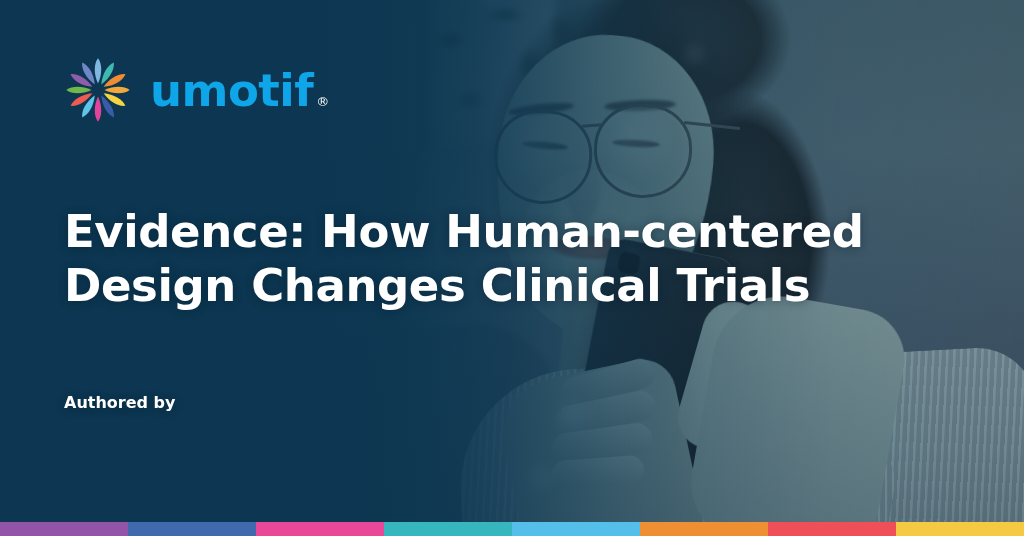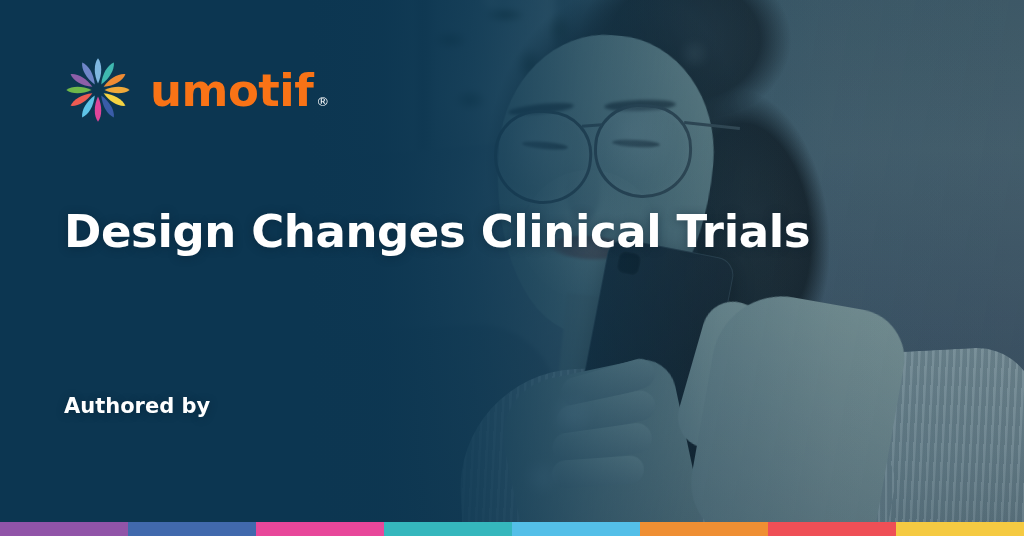--- a/index.html
+++ b/index.html
@@ -379,21 +379,21 @@
   .rosette {
     width: 72px; height: 72px;
     display: block;
   }
   .wordmark {
     display: flex;
     align-items: flex-end;
     gap: 3px;
   }
   .wordmark-text {
-    color: #f97316;
+    color: #0ea5e9;
     font-size: 45px;
     font-weight: 700;
     letter-spacing: -0.5px;
     line-height: 1;
     font-family: "DejaVu Sans", sans-serif;
   }
   .wordmark-reg {
     color: #ffffff;
     font-size: 13px;
     line-height: 1;
@@ -412,21 +412,21 @@
     letter-spacing: -0.4px;
     font-family: "DejaVu Sans", sans-serif;
     text-shadow: 0 1px 10px rgba(6,28,44,.45);
   }
   .headline-line { display: block; white-space: nowrap; }
 
   .byline {
     position: absolute;
     left: 64px; top: 392px;
     color: #ffffff;
-    font-size: 21px;
+    font-size: 16px;
     font-weight: 600;
     line-height: 1.42;
     font-family: "DejaVu Sans", sans-serif;
     text-shadow: 0 1px 8px rgba(6,28,44,.45);
   }
   .byline-line { display: block; white-space: nowrap; }
 
   
   .stripe {
     position: absolute;
@@ -541,20 +541,21 @@
             </g>
         </g>
       </svg>
       <div class="wordmark">
         <span class="wordmark-text">umotif</span>
         <span class="wordmark-reg">®</span>
       </div>
     </div>
 
     <div class="headline">
+      <span class="headline-line">Evidence: How Human-centered</span>
       <span class="headline-line">Design Changes Clinical Trials</span>
     </div>
 
     <div class="byline">
       <span class="byline-line">Authored by</span>
     </div>
 
   </div>
 
   <div class="stripe">

